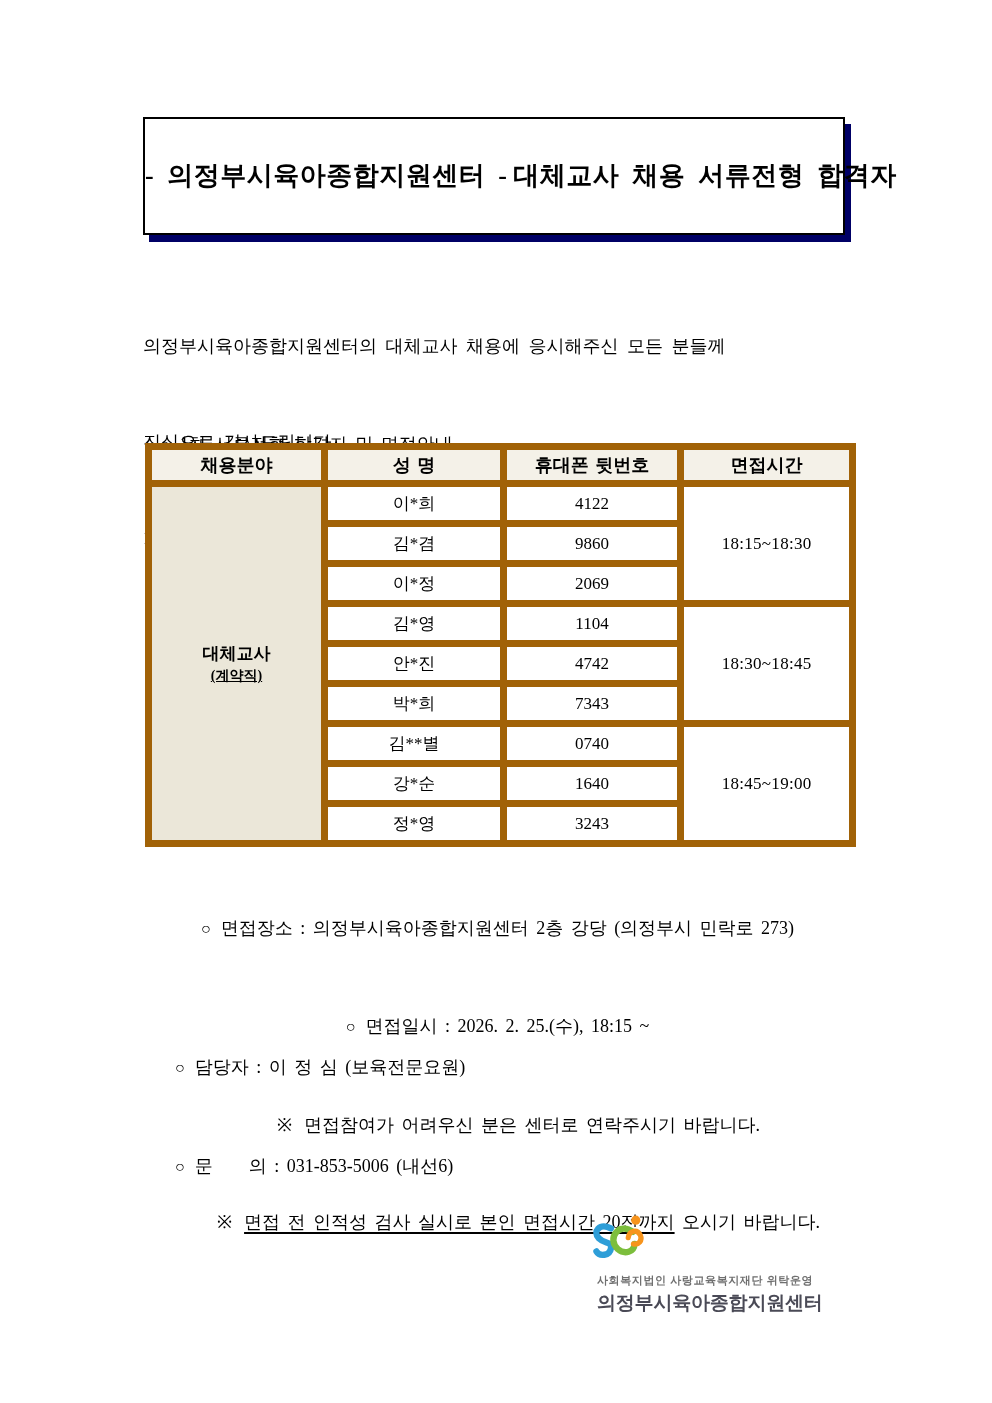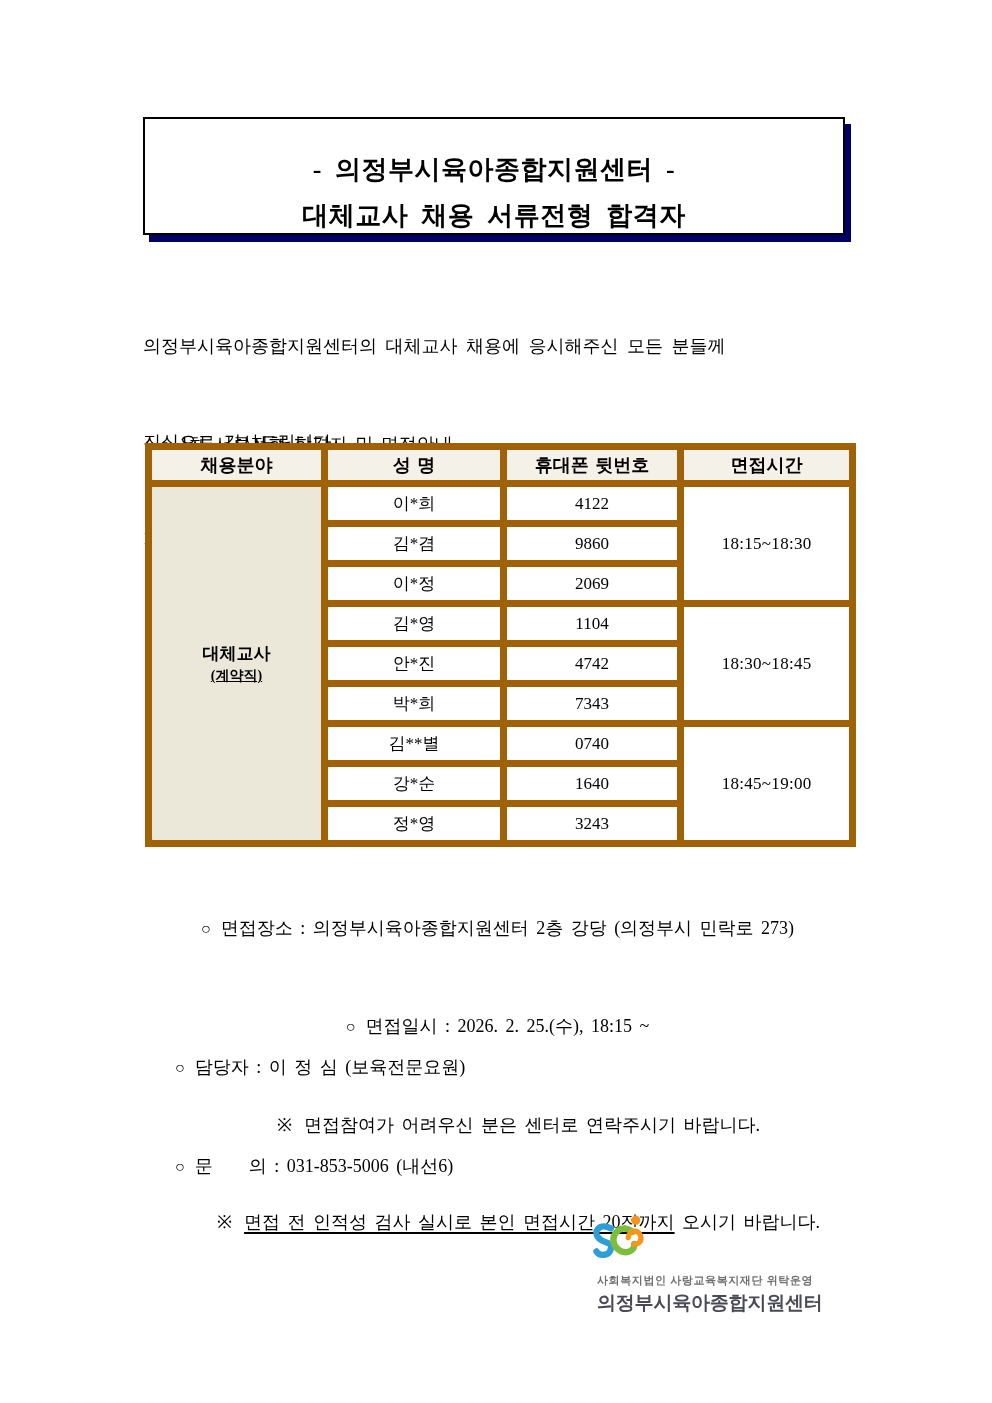--- a/index.html
+++ b/index.html
@@ -12,23 +12,23 @@
     color: #000000;
   }
 
   
   .title-box {
     position: absolute; left: 143px; top: 117px;
     width: 702px; height: 118px;
     border: 2px solid #000000;
     background: #ffffff;
     box-shadow: 6px 7px 0 #000066;
-    display: flex; flex-direction: column;
-    justify-content: flex-end; align-items: center;
-    gap: 12px;
+    display: flex; flex-direction: row;
+    justify-content: space-between; align-items: center;
+    gap: 6px;
   }
   .title-line {
     font-size: 26px; font-weight: bold;
     letter-spacing: 0.5px; word-spacing: 6px;
     line-height: 34px; white-space: pre;
   }
 
   
   .intro {
     position: absolute; left: 143px; top: 266px; width: 706px;

